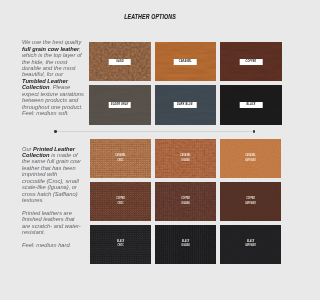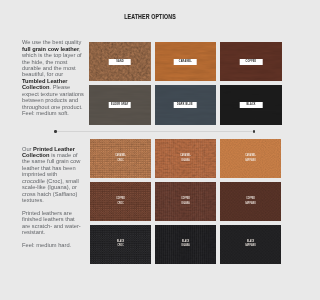--- a/index.html
+++ b/index.html
@@ -1,17 +1,17 @@
 <!DOCTYPE html>
 <html><head>
 <meta charset="utf-8">
 <style>
   html,body{margin:0;padding:0;}
   body{width:300px;height:300px;background:#e9e9e9;font-family:"Liberation Sans",sans-serif;overflow:hidden;}
-  .page{position:relative;width:300px;height:300px;}
+  .page{position:relative;width:300px;height:300px;font-style:italic;}
   .title{position:absolute;left:0;top:12.9px;width:300px;text-align:center;font-weight:bold;font-size:7.9px;line-height:7.9px;letter-spacing:0.22px;color:#1f1f1f;transform:scaleX(0.665);-webkit-text-stroke:0.12px #1f1f1f;}
   .copy{position:absolute;left:21.5px;width:90px;font-size:5.85px;line-height:6.45px;color:#63666a;white-space:nowrap;transform-origin:left top;transform:scaleX(0.977);}
   .ln{height:6.45px;}
   .copy b{color:#232323;font-weight:bold;}
   .copy1{top:39.2px;}
   .copy2{top:145.6px;}
   .divider{position:absolute;left:55.5px;top:131.2px;width:198.5px;height:0.7px;background:#d4d4d4;}
   .dot{position:absolute;width:2.4px;height:2.4px;border-radius:50%;background:#3a3a3a;top:130.3px;}
   .dotL{left:54.2px;}
   .dotR{left:252.8px;}

